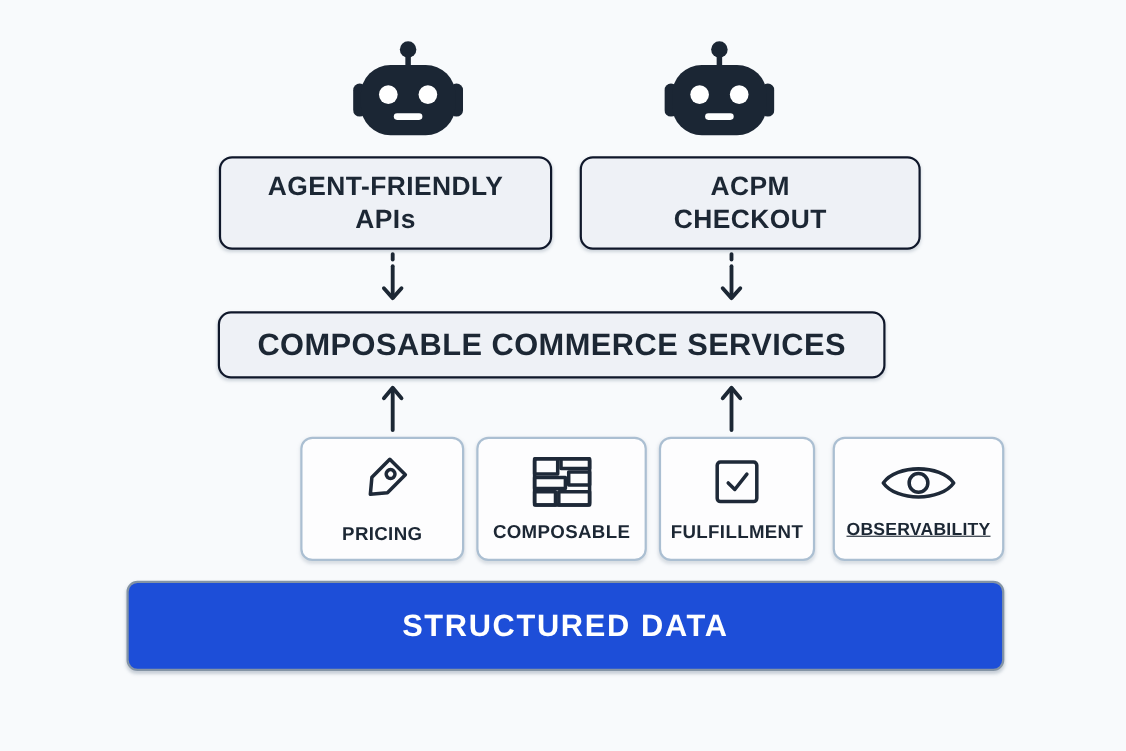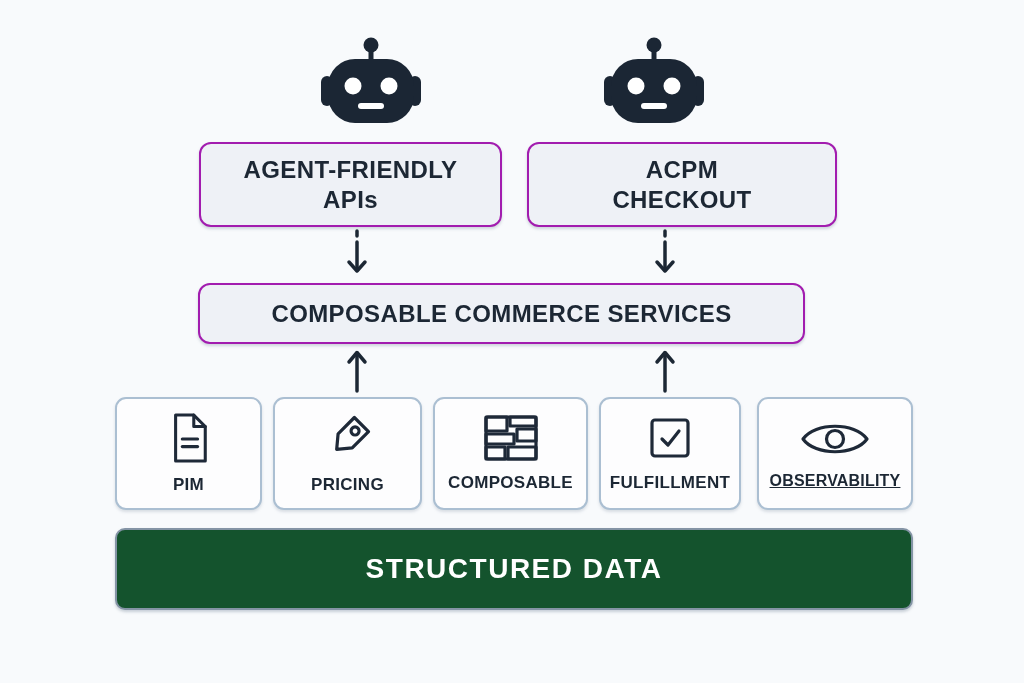--- a/index.html
+++ b/index.html
@@ -18,33 +18,33 @@
 
   .abs{position:absolute;}
 
   
   .robot-1{left:321px;top:36px;}
   .robot-2{left:604px;top:36px;}
 
   
   .frame-box{
     background:#eef1f6;
-    border:2px solid #a21caf;
+    border:2px solid #0f172a;
     border-radius:12px;
     box-shadow:0 2px 3px rgba(110,125,145,.30);
     display:flex;flex-direction:column;
     align-items:center;justify-content:center;
     text-align:left;
     color:#1c2734;
     font-weight:bold;
     letter-spacing:.4px;
   }
   .topbox-1{left:199px;top:142px;width:303px;height:85px;font-size:24px;line-height:30px;}
   .topbox-2{left:527px;top:142px;width:310px;height:85px;font-size:24px;line-height:30px;}
-  .middlebox{left:198px;top:283px;width:607px;height:61px;font-size:24px;}
+  .middlebox{left:198px;top:283px;width:607px;height:61px;font-size:28px;}
 
   
   .arrow-down-1{left:345px;top:229px;}
   .arrow-down-2{left:653px;top:229px;}
   .arrow-up-1{left:345px;top:349px;}
   .arrow-up-2{left:653px;top:349px;}
   .arrow-stroke{stroke:#1c2734;stroke-width:3.5;fill:none;stroke-linecap:round;stroke-linejoin:round;}
 
   
   .service{
@@ -65,21 +65,21 @@
   .svc-3{left:433px;width:155px;}
   .svc-4{left:599px;width:142px;}
   .svc-5{left:757px;width:156px;text-decoration:underline;}
   .svc-5 .label{font-size:16px;letter-spacing:.2px;}
 
   .icon-stroke{stroke:#1e2938;stroke-width:3.2;fill:none;stroke-linecap:round;stroke-linejoin:round;}
 
   
   .data-bar{
     left:115px;top:528px;width:798px;height:82px;
-    background:#14532d;
+    background:#1d4ed8;
     border:2px solid #8494a5;
     border-radius:10px;
     box-shadow:0 2px 3px rgba(110,125,145,.35);
     display:flex;align-items:center;justify-content:center;
     color:#ffffff;
     font-weight:bold;font-size:28px;letter-spacing:1.5px;
   }
 </style>
 </head>
 <body>
@@ -145,31 +145,20 @@
       <polyline class="arrow-stroke" points="4,13 12,3.5 20,13"></polyline>
     </svg>
   </span>
   <span class="abs arrow-up-2">
     <svg width="24" height="44" viewBox="0 0 24 44" xmlns="http://www.w3.org/2000/svg">
       <line class="arrow-stroke" x1="12" y1="4" x2="12" y2="42"></line>
       <polyline class="arrow-stroke" points="4,13 12,3.5 20,13"></polyline>
     </svg>
   </span>
 
-  <div class="abs service svc-1">
-    <span>
-      <svg width="44" height="52" viewBox="0 0 46 54" xmlns="http://www.w3.org/2000/svg">
-        <path class="icon-stroke" d="M9 3 h19 l12 12 v36 h-31 z"></path>
-        <path class="icon-stroke" d="M28 3 v12 h12"></path>
-        <line class="icon-stroke" x1="16" y1="28" x2="32" y2="28"></line>
-        <line class="icon-stroke" x1="16" y1="36" x2="32" y2="36"></line>
-      </svg>
-    </span>
-    <span class="label">PIM</span>
-  </div>
 
   <div class="abs service svc-2">
     <span>
       <svg width="52" height="52" viewBox="0 0 52 52" xmlns="http://www.w3.org/2000/svg">
         <g transform="rotate(45 26 26)">
           <path class="icon-stroke" d="M16 7 h20 v23 l-10 12 l-10 -12 z"></path>
           <circle class="icon-stroke" cx="26" cy="16" r="4"></circle>
         </g>
       </svg>
     </span>

